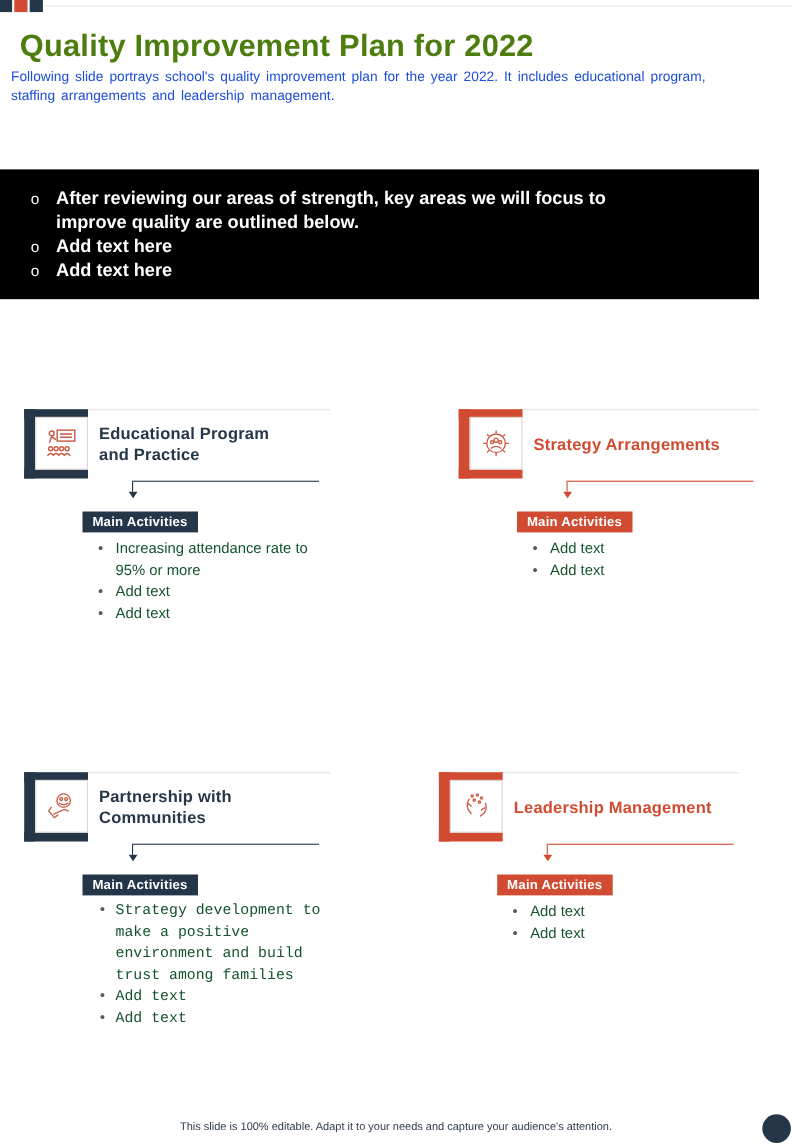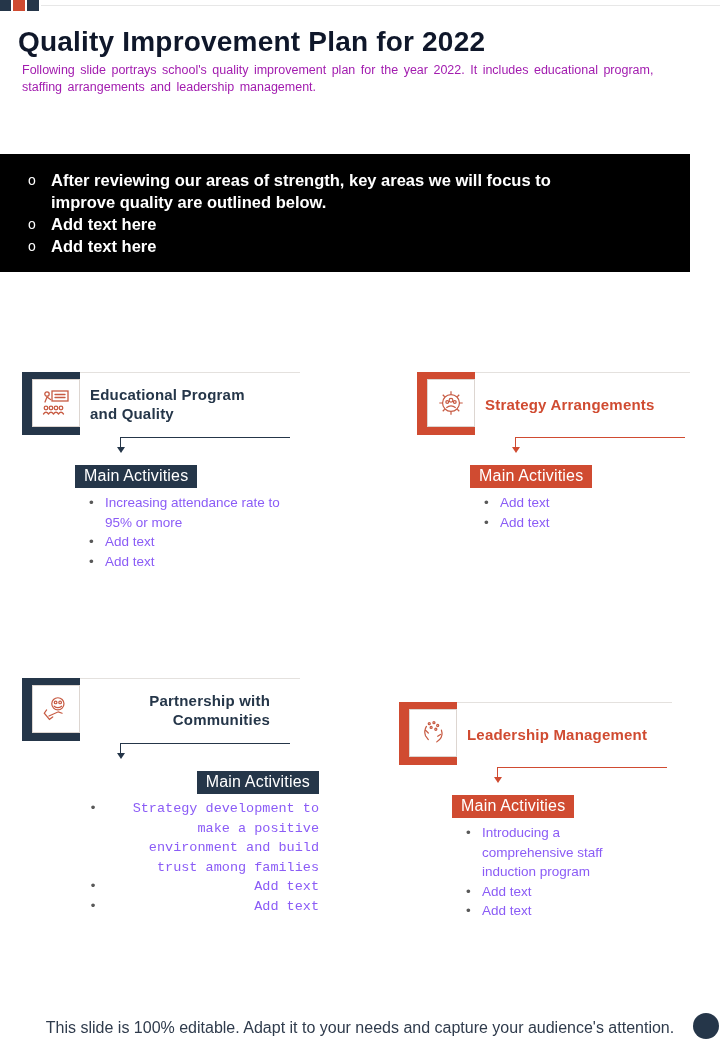--- a/index.html
+++ b/index.html
@@ -6,34 +6,34 @@
   .slide{position:relative;width:720px;height:1040px;background:#fff;overflow:hidden;
          font-family:"Liberation Sans",sans-serif;}
 
   
   .sq{position:absolute;top:0;height:11px;}
   .sq1{left:0;width:11px;background:#253649;}
   .sq2{left:13px;width:12px;background:#d04b31;}
   .sq3{left:27px;width:12px;background:#253649;}
   .top-hairline{position:absolute;left:41px;right:0;top:5px;height:1px;background:#e7e7e7;}
 
-  .title{position:absolute;left:18px;top:26px;font-size:28px;font-weight:700;color:#0f172a;letter-spacing:.2px;text-align:center;}
-  .subtitle{position:absolute;left:22px;top:62px;width:662px;font-size:12.5px;line-height:17px;color:#a21caf;word-spacing:2px;}
+  .title{position:absolute;left:18px;top:26px;font-size:28px;font-weight:700;color:#4d7c0f;letter-spacing:.2px;text-align:center;}
+  .subtitle{position:absolute;left:10px;top:62px;width:662px;font-size:12.5px;line-height:17px;color:#1d4ed8;word-spacing:2px;}
 
   
   .intro{position:absolute;left:0;top:154px;width:690px;height:118px;background:#000000;}
   .intro ul{margin:0;padding:15px 0 0 28px;list-style:none;width:565px;}
   .intro li{position:relative;padding-left:23px;color:#fff;font-size:16.5px;font-weight:600;line-height:22px;}
   .intro li::before{content:"o";position:absolute;left:0;top:0;font-weight:400;font-size:14px;}
 
   
   .quad{position:absolute;height:240px;}
   .q1{left:20px;top:368px;width:325px;}
   .q2{left:415px;top:368px;width:275px;}
-  .q3{left:20px;top:674px;width:325px;text-align:right;}
+  .q3{left:20px;top:698px;width:325px;}
   .q4{left:397px;top:698px;width:275px;}
   .theme-navy{--c:#253649;}
   .theme-orange{--c:#d04b31;}
 
   .q-topline{position:absolute;left:58px;top:4px;height:1px;background:#e4e1de;right:0;}
   .q1 .q-topline,.q3 .q-topline{right:45px;}
   .bracket{position:absolute;left:2px;top:4px;width:48px;height:45px;
            border-left:10px solid var(--c);border-top:9px solid var(--c);border-bottom:9px solid var(--c);}
   .iconbox{position:absolute;left:12px;top:11px;width:46px;height:46px;background:#fff;
            border:1px solid #ddd6d1;display:flex;align-items:center;justify-content:center;z-index:2;}
@@ -42,31 +42,31 @@
   .q1 .q-title,.q3 .q-title{width:180px;}
   .q2 .q-title,.q4 .q-title{width:212px;}
 
   .connector{position:absolute;left:100px;top:69px;width:170px;border-top:1.4px solid var(--c);}
   .connector .drop{position:absolute;left:0;top:0;width:1.4px;height:9px;background:var(--c);}
   .connector .arrow{position:absolute;left:-3.3px;top:9px;width:0;height:0;
                     border-left:4.3px solid transparent;border-right:4.3px solid transparent;
                     border-top:6.5px solid var(--c);}
 
   .acts{position:absolute;left:55px;top:97px;}
-  .chip{display:inline-block;background:var(--c);color:#fff;font-size:16px;font-weight:400;
+  .chip{display:inline-block;background:var(--c);color:#fff;font-size:12px;font-weight:700;
         padding:2px 9px 3px;letter-spacing:.2px;}
   .acts ul{margin:5px 0 0;padding:0 0 0 12px;list-style:none;}
   .q1 .acts ul{width:218px;}
   .q2 .acts ul{width:212px;}
   .q3 .acts ul{width:232px;font-family:Liberation Mono, monospace;}
   .q4 .acts ul{width:175px;}
-  .acts li{position:relative;padding-left:18px;font-size:13.5px;line-height:19.5px;color:#8b5cf6;}
+  .acts li{position:relative;padding-left:18px;font-size:13.5px;line-height:19.5px;color:#14532d;}
   .acts li::before{content:"\2022";position:absolute;left:2px;color:#595959;}
 
-  .footer{position:absolute;left:0;right:0;top:1019px;text-align:center;font-size:16px;color:#2f3b4c;}
+  .footer{position:absolute;left:0;right:0;top:1019px;text-align:center;font-size:10px;color:#2f3b4c;}
   .corner-dot{position:absolute;right:1px;bottom:1px;width:26px;height:26px;border-radius:50%;background:#253649;}
 
   .icon-svg{display:block;}
 </style>
 </head>
 <body>
 
 <div class="slide">
 
   <div class="sq sq1"></div>
@@ -100,21 +100,21 @@
             <circle cx="6" cy="21" r="1.8"></circle>
               <circle cx="11" cy="21" r="1.8"></circle>
             <circle cx="16" cy="21" r="1.8"></circle>
               <circle cx="21" cy="21" r="1.8"></circle>
             <path d="M3.5 27 q2.5 -3.5 5 0 M8.5 27 q2.5 -3.5 5 0 M13.5 27 q2.5 -3.5 5 0 M18.5 27 q2.5 -3.5 5 0"></path>
           </g>
         </svg>
       </span>
     </div>
     <div class="q-head">
-        <div class="q-title">Educational Program and Quality</div>
+        <div class="q-title">Educational Program and Practice</div>
       </div>
     <div class="connector">
       <div class="drop"></div>
         <div class="arrow"></div>
     </div>
     <div class="acts">
       <span class="chip">Main Activities</span>
       <ul>
         <li>Increasing attendance rate to 95% or more</li>
         <li>Add text</li>
@@ -211,21 +211,20 @@
     <div class="q-head">
         <div class="q-title">Leadership Management</div>
       </div>
     <div class="connector">
       <div class="drop"></div>
         <div class="arrow"></div>
     </div>
     <div class="acts">
       <span class="chip">Main Activities</span>
       <ul>
-        <li>Introducing a comprehensive staff induction program</li>
         <li>Add text</li>
         <li>Add text</li>
       </ul>
     </div>
   </div>
 
   <div class="footer">This slide is 100% editable. Adapt it to your needs and capture your audience's attention.</div>
   <div class="corner-dot"></div>
 </div>
 

